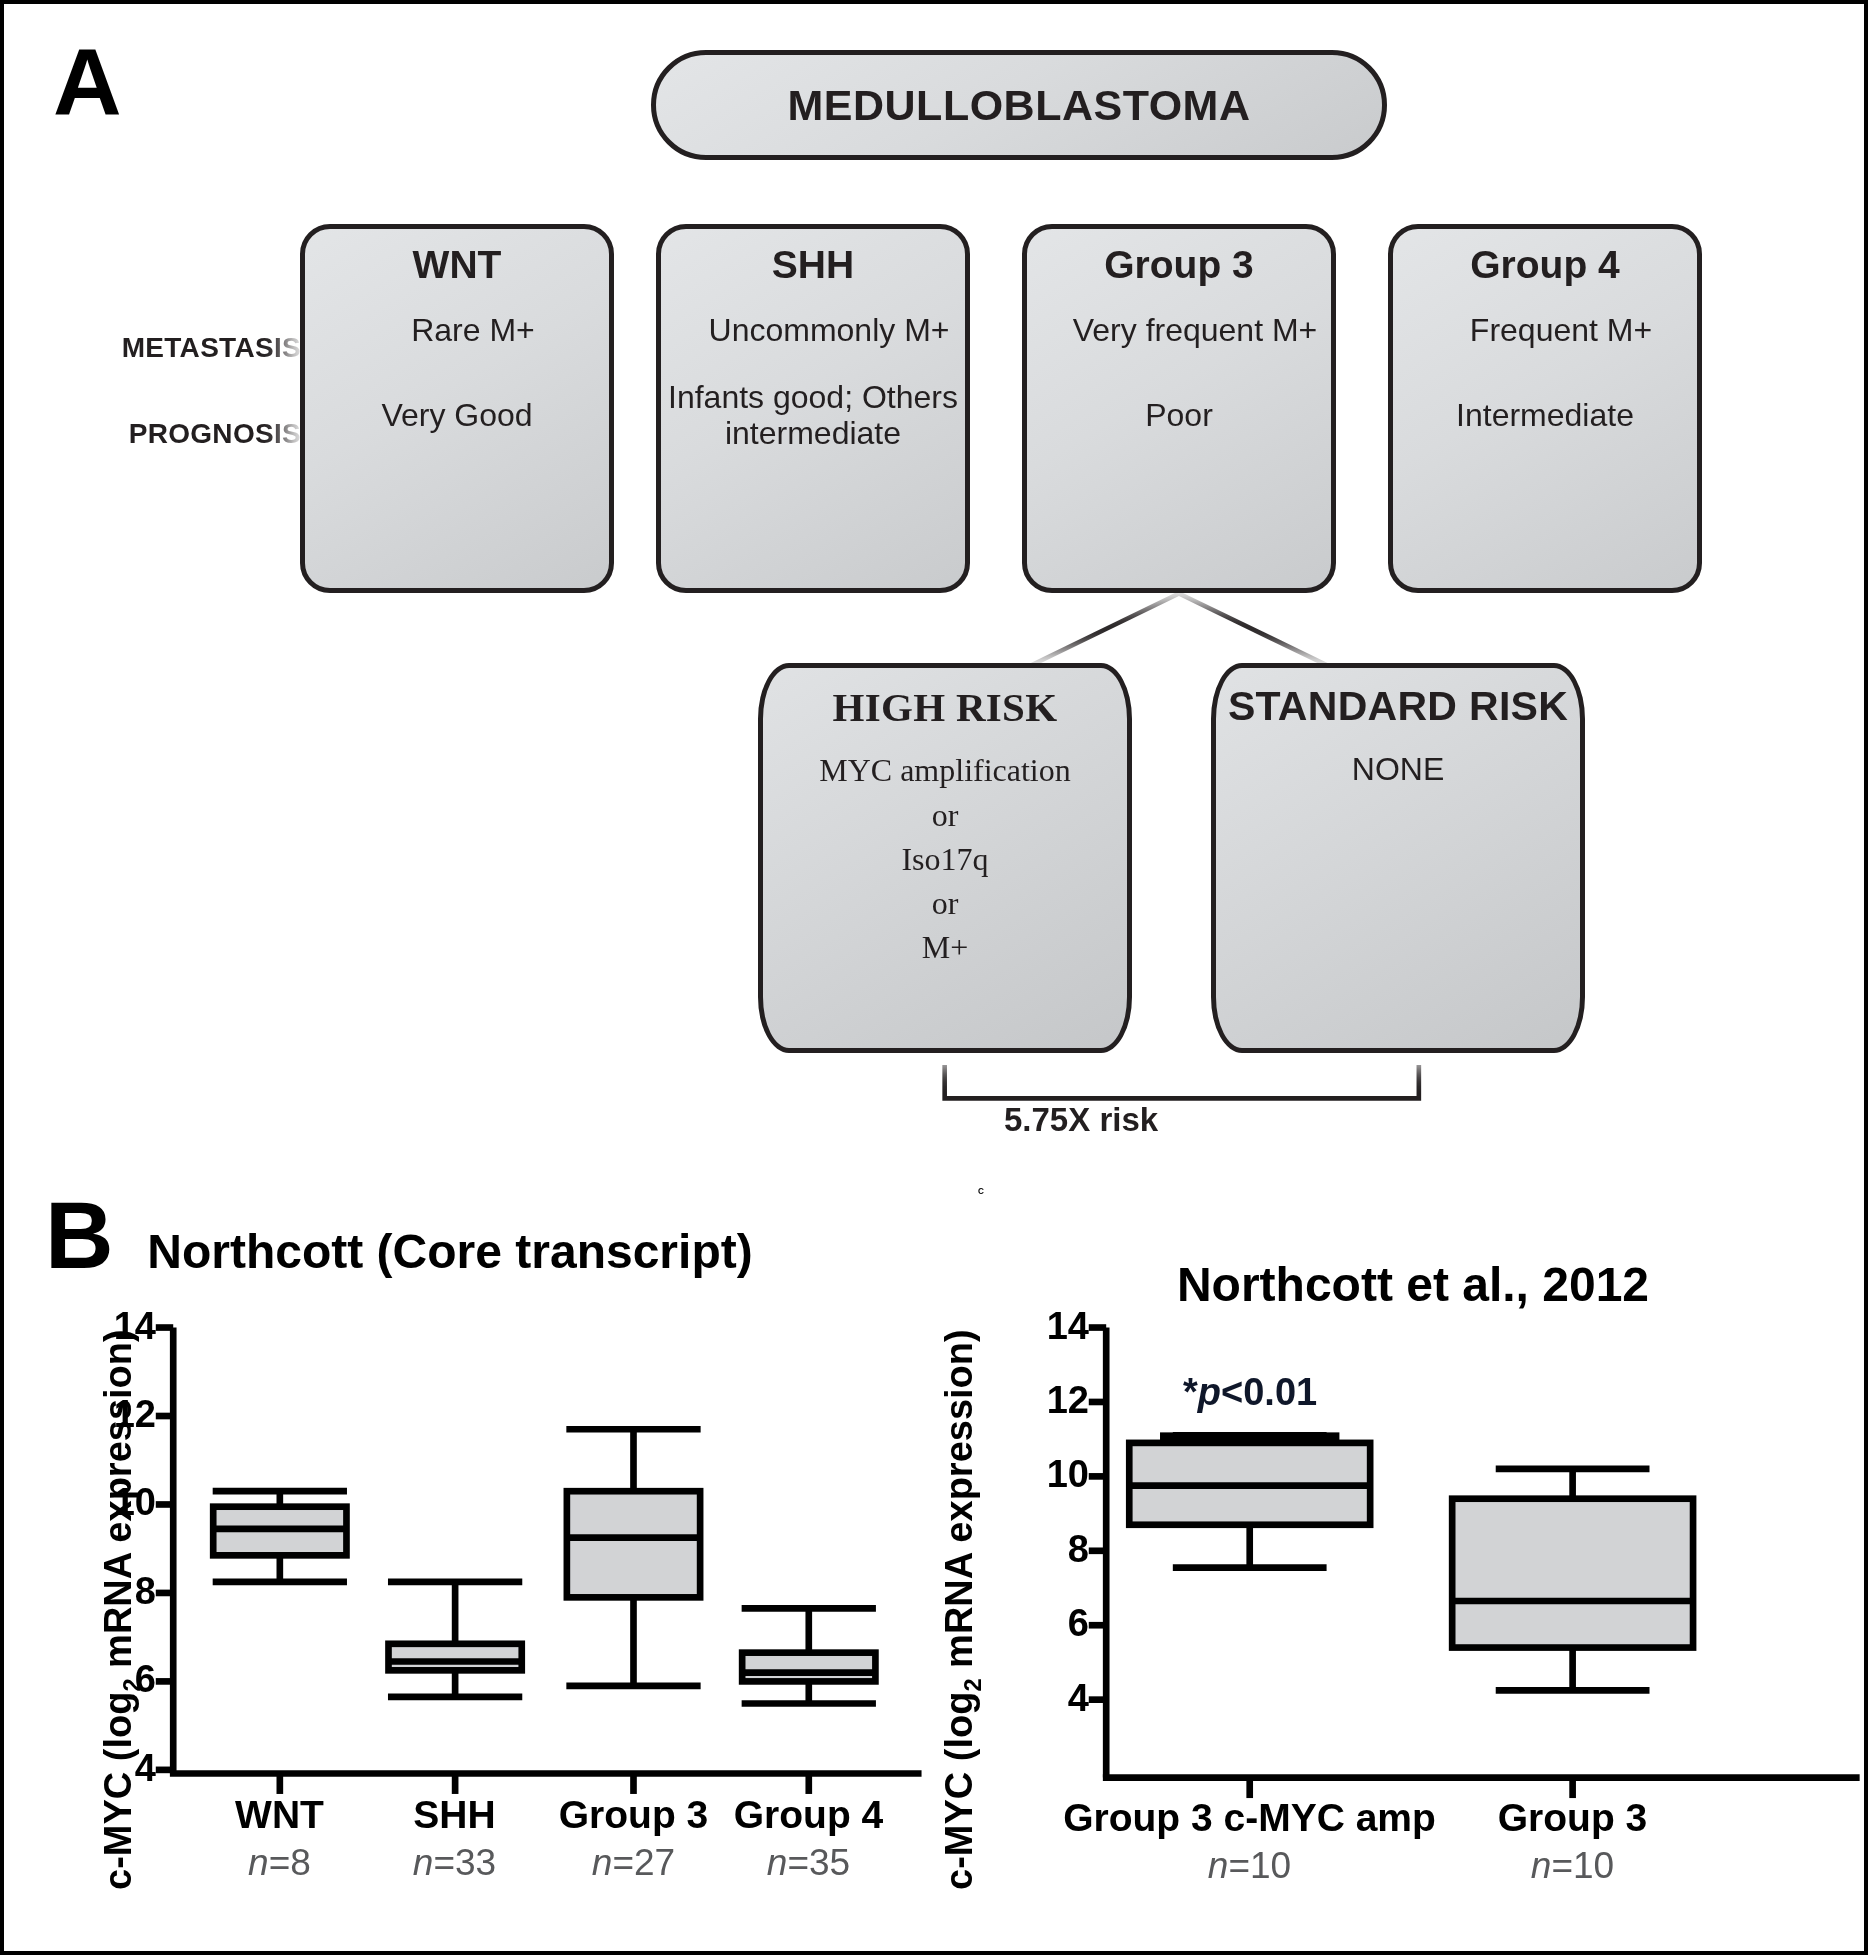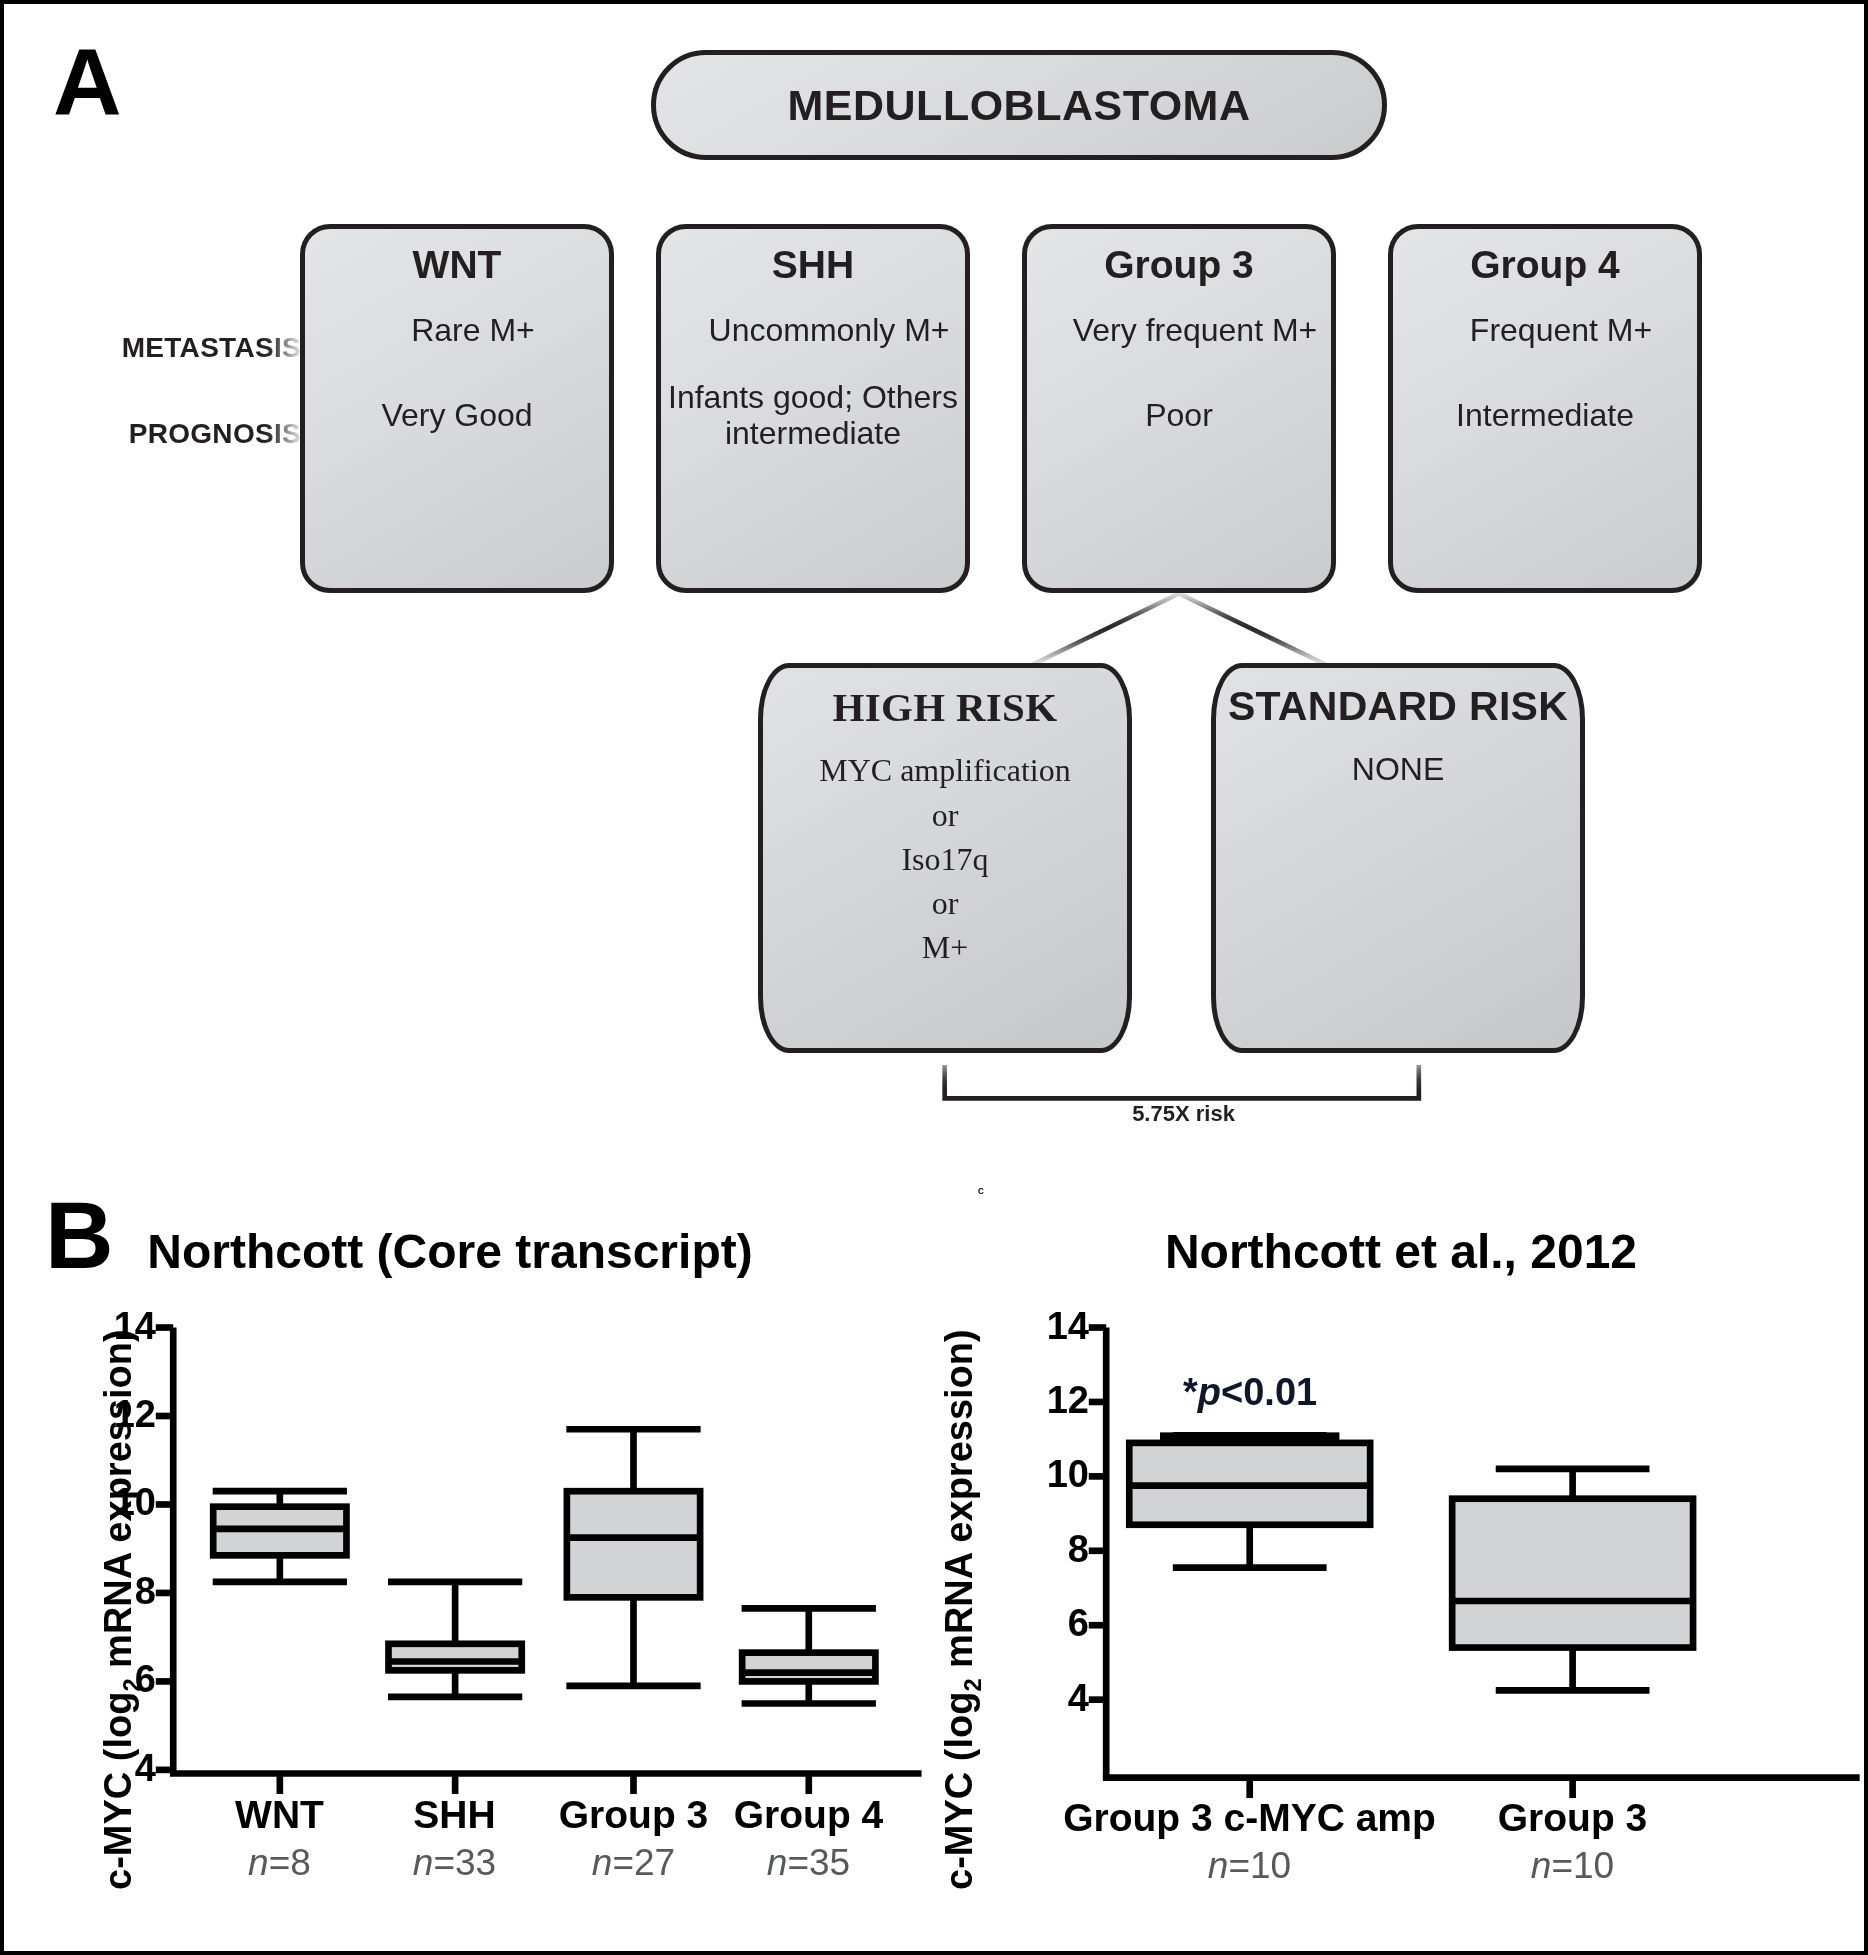--- a/index.html
+++ b/index.html
@@ -85,35 +85,35 @@
   }
   #box-highrisk { left:754px;font-family:Liberation Serif, serif; }
   #box-stdrisk  { left:1207px; }
   .risk-title { font-size:41px; font-weight:bold; letter-spacing:0.3px; }
   .risk-body  { font-size:32px; line-height:1.38; margin-top:17px; }
 
   #conn-svg { position:absolute; left:0; top:0; width:1868px; height:1179px; pointer-events:none; }
 
   #risk-caption {
     position:absolute; left:1000px; top:1097px; width:359px;
-    text-align:center; font-size:22px; font-weight:bold; color:#231f20;
+    text-align:left; font-size:33px; font-weight:bold; color:#231f20;
   }
 
   
   .chart-panel { position:absolute; top:1179px; height:776px; }
   #panel-b { left:0px;    width:933px; }
   #panel-c { left:933px; width:935px; }
 
   .chart-title {
     position:absolute; top:41px; width:100%;
     text-align:center; font-size:48px; font-weight:bold; color:#000;
     font-family:"Liberation Sans", sans-serif;
   }
   #panel-b .chart-title { left:46px; width:800px; }
-  #panel-c .chart-title { left:64px; width:800px; }
+  #panel-c .chart-title { left:76px; width:800px;margin-top:33px; }
 
   .ylabel {
     position:absolute;
     transform: rotate(-90deg);
     transform-origin: 0 0;
     white-space:nowrap;
     font-size:38px; font-weight:bold; color:#000;
   }
   #panel-b .ylabel { left:93px; top:707px; }
   #panel-c .ylabel { left:1px;  top:707px; }

